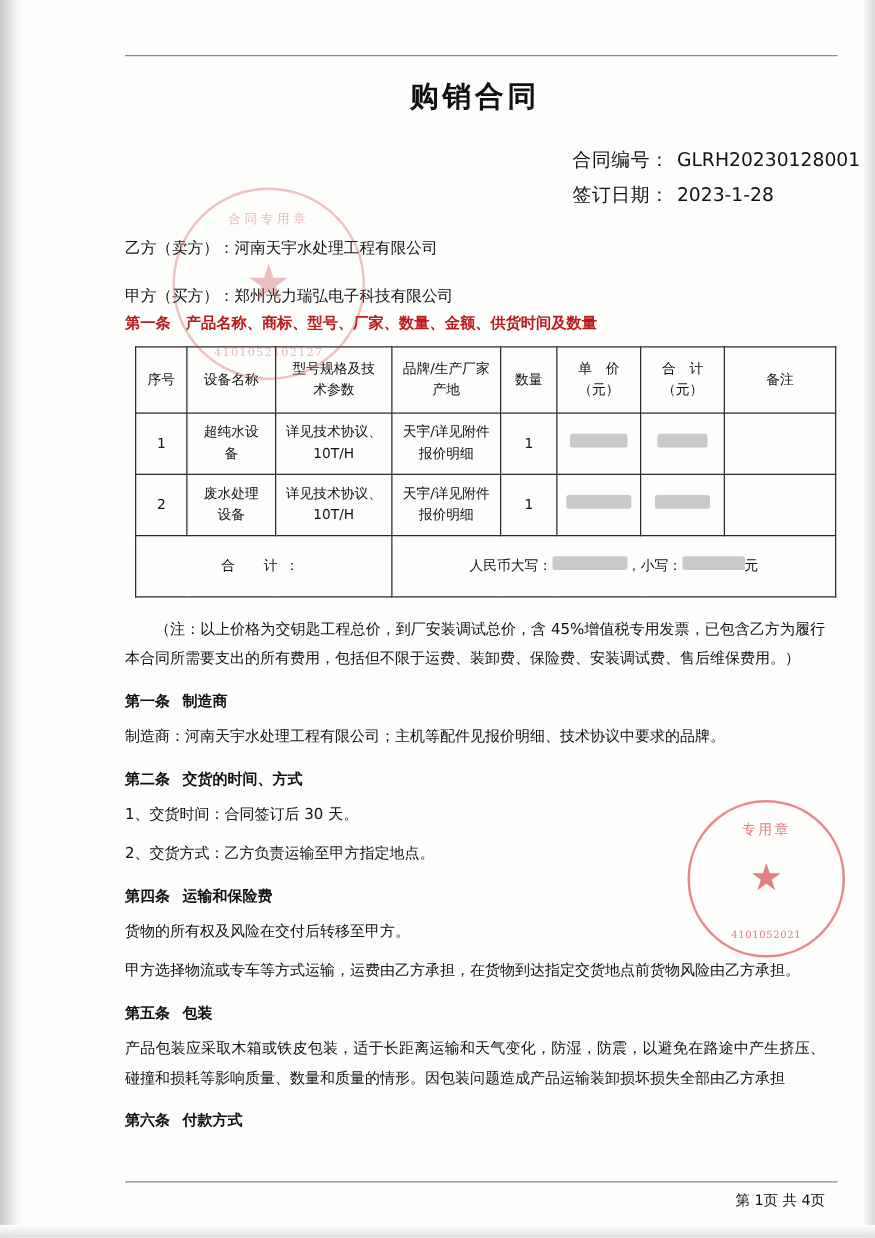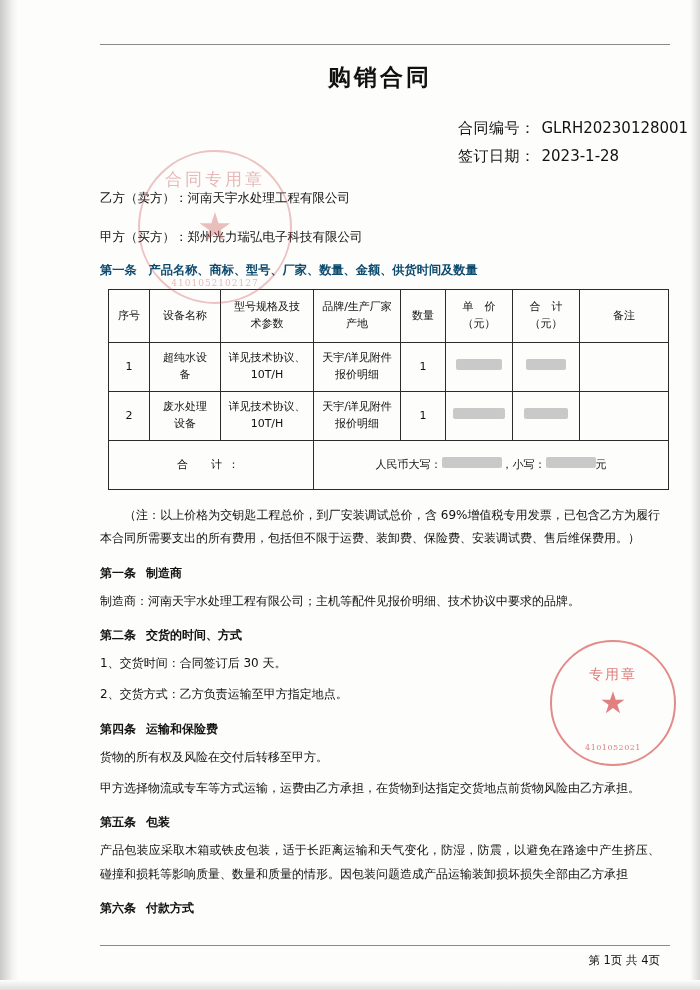--- a/index.html
+++ b/index.html
@@ -115,22 +115,21 @@
     line-height: 1.95;
     margin-top: 10px;
     text-align: justify;
     color: #111;
   }
   .intro .indent { display:inline-block; width: 24px; }
 
   .clause-head {
     font-size: 12.2px;
     font-weight: bold;
-    margin-top: 12px;
-    color: #0c4a6e;
+    color: #b91c1c;
   }
   .clause-head .num { margin-right: 12px; }
 
   
   table.goods {
     border-collapse: collapse;
     width: 520px;
     margin: 10px 0 0 8px;
     font-size: 11px;
     table-layout: fixed;
@@ -251,21 +250,21 @@
     color: rgba(200, 60, 60, 0.32);
     line-height: 1;
   }
   .stamp-watermark .arc-top,
   .stamp-watermark .arc-bottom {
     position: absolute;
     left: 0;
     width: 100%;
     text-align: center;
     color: rgba(190, 55, 55, 0.35);
-    font-size: 17px;
+    font-size: 10px;
     letter-spacing: 3px;
     font-family: "DejaVu Serif", "Liberation Serif", serif;
   }
   .stamp-watermark .arc-top { top: 16px; }
   .stamp-watermark .arc-bottom { bottom: 14px; font-size: 9px; letter-spacing: 1px; }
 
   .stamp-right {
     position: absolute;
     right: 24px;
     top: 640px;
@@ -288,22 +287,22 @@
   .stamp-right .txt-top,
   .stamp-right .txt-bottom {
     position: absolute;
     left: 0;
     width: 100%;
     text-align: center;
     color: rgba(205, 45, 45, 0.62);
     font-family: "DejaVu Serif", "Liberation Serif", serif;
   }
   .stamp-right .txt-top {
-    top: 24px;
-    font-size: 14px;
+    top: 14px;
+    font-size: 11px;
     letter-spacing: 2px;
   }
   .stamp-right .txt-bottom {
     bottom: 12px;
     font-size: 8px;
     letter-spacing: 0.5px;
   }
 </style>
 </head>
 <body>
@@ -425,21 +424,21 @@
         </tr>
         <tr>
           <td colspan="3" class="total-row-label">合　计：</td>
           <td colspan="5" class="sum-cell">
             <span>人民币大写：</span><span class="redacted red-e"></span><span>，小写：</span><span class="redacted red-f"></span><span>元</span>
           </td>
         </tr>
       </tbody>
     </table>
 
-    <div class="note-block"><span class="indent"></span><span>（注：以上价格为交钥匙工程总价，到厂安装调试总价，含 69%增值税专用发票，已包含乙方为履行本合同所需要支出的所有费用，包括但不限于运费、装卸费、保险费、安装调试费、售后维保费用。）</span></div>
+    <div class="note-block"><span class="indent"></span><span>（注：以上价格为交钥匙工程总价，到厂安装调试总价，含 45%增值税专用发票，已包含乙方为履行本合同所需要支出的所有费用，包括但不限于运费、装卸费、保险费、安装调试费、售后维保费用。）</span></div>
 
     <div class="sub-head">
       <span class="num">第一条</span><span>制造商</span>
     </div>
     <div class="body-p">制造商：河南天宇水处理工程有限公司；主机等配件见报价明细、技术协议中要求的品牌。</div>
 
     <div class="sub-head">
       <span class="num">第二条</span><span>交货的时间、方式</span>
     </div>
     <div class="body-p">1、交货时间：合同签订后 30 天。</div>

